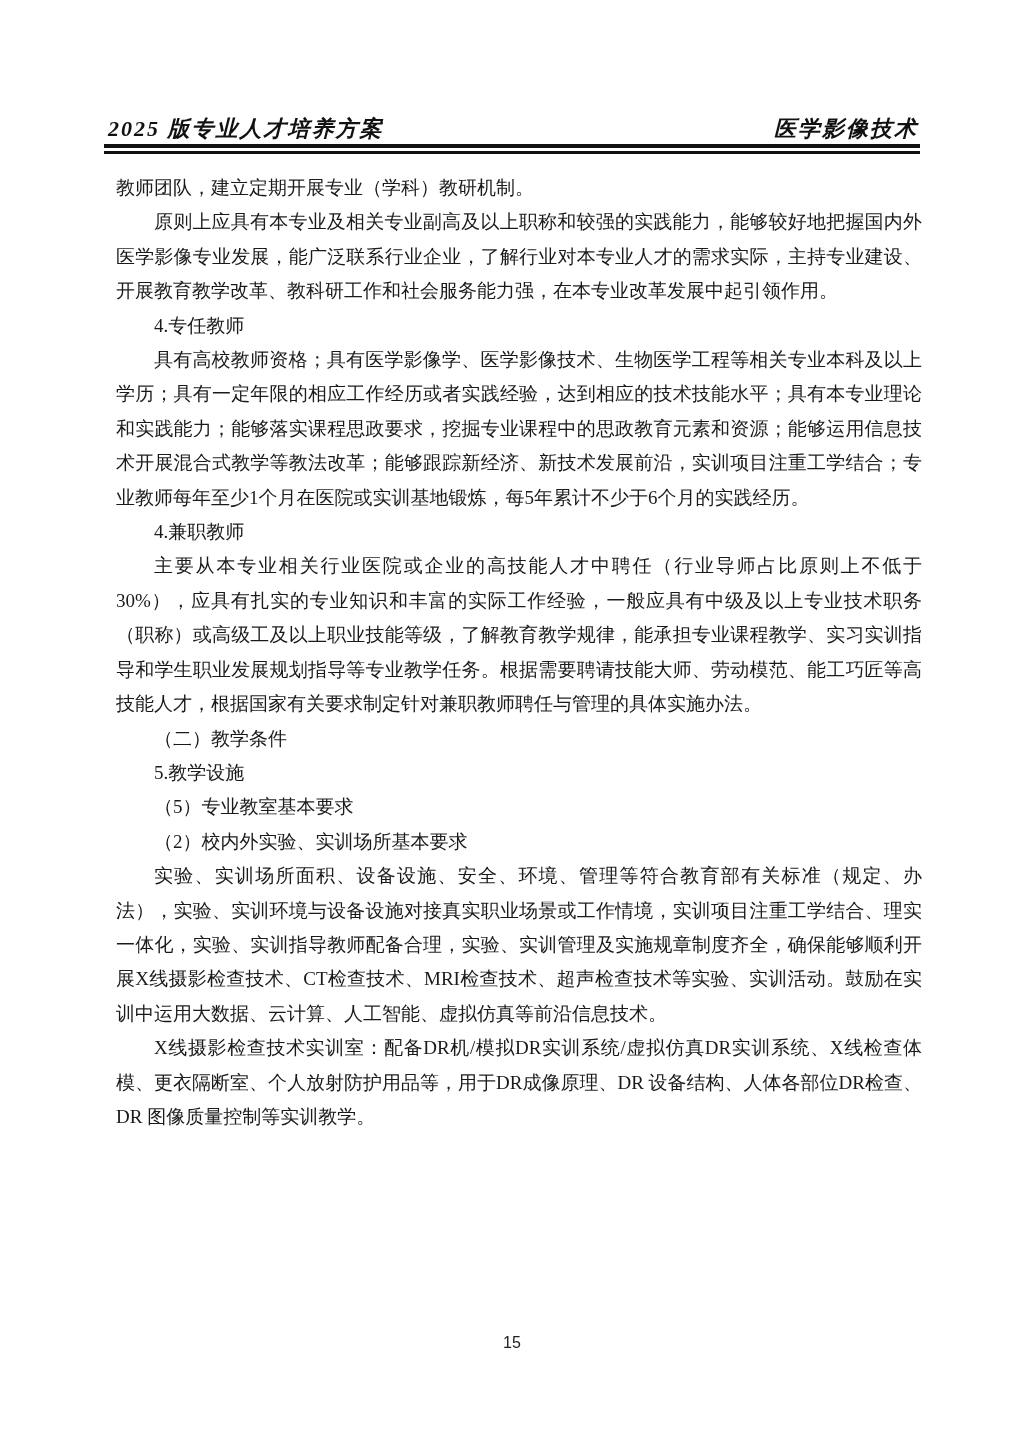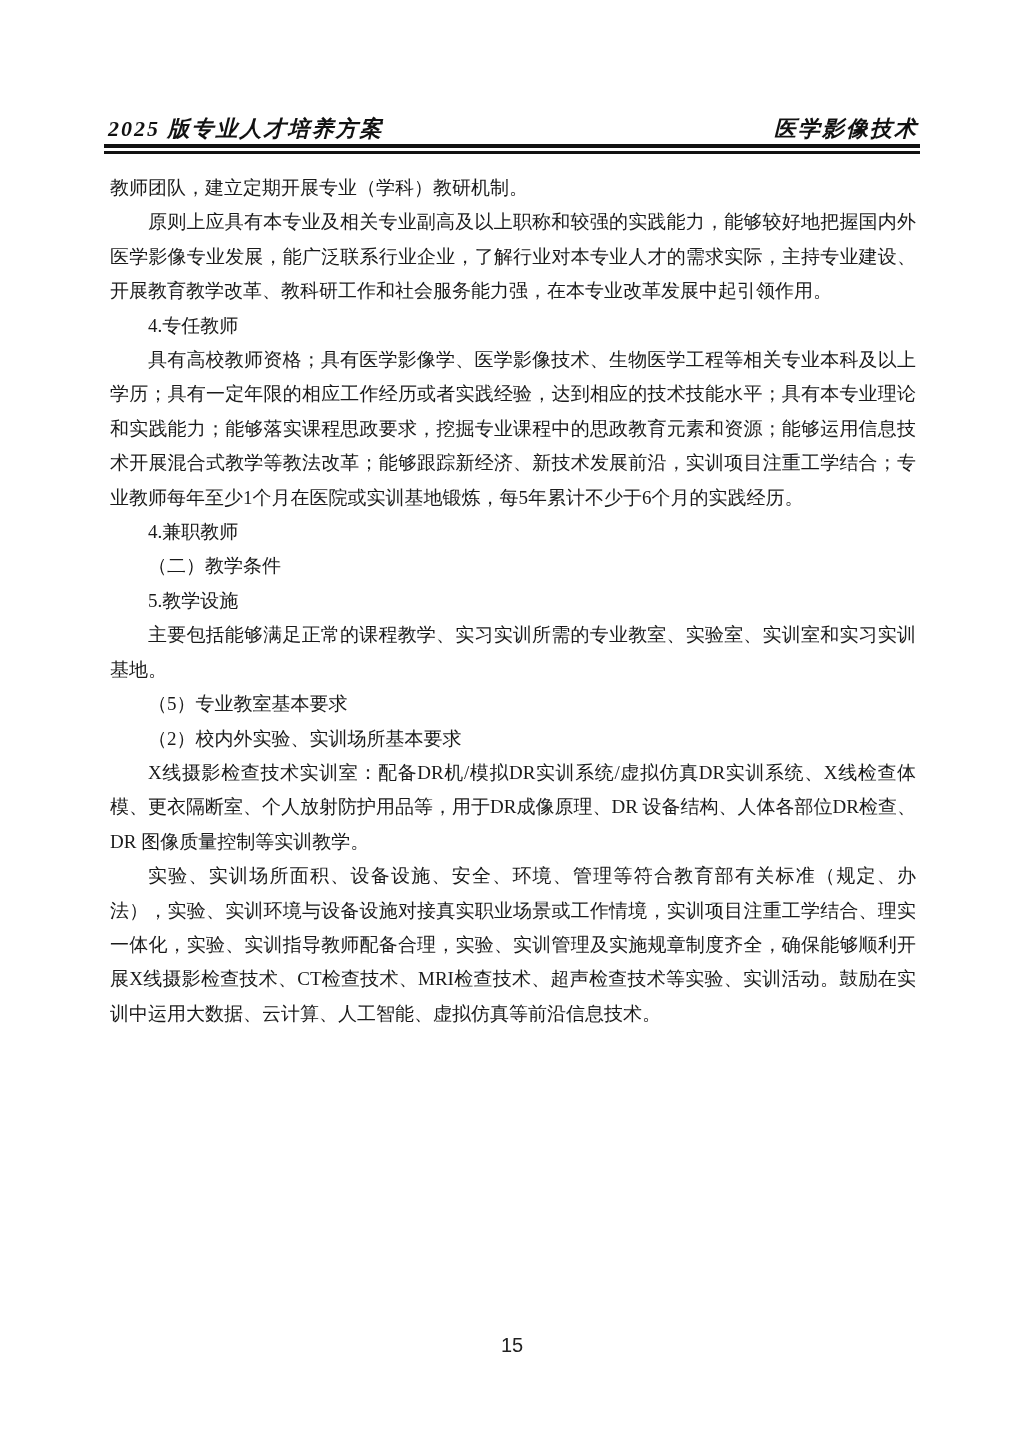--- a/index.html
+++ b/index.html
@@ -36,21 +36,21 @@
     left: 104px;
     width: 816px;
     height: 3px;               
     border-top: 4px solid #111111;
     border-bottom: 3px solid #111111;
     box-sizing: content-box;
   }
   .content {
     position: absolute;
     top: 171px;
-    left: 110px;
+    left: 116px;
     width: 806px;
     font-size: 19px;
     line-height: 34.4px;
     text-align: justify;
     text-justify: inter-character;
     color: #1a1a1a;
   }
   .para {
     margin: 0;
     padding: 0;
@@ -58,21 +58,21 @@
   }
   .para.no-indent {
     text-indent: 0;
   }
   .footer {
     position: absolute;
     top: 1334px;
     left: 0;
     width: 100%;
     text-align: center;
-    font-size: 20px;
+    font-size: 16px;
     color: #222222;
     font-family: "Liberation Sans", "DejaVu Sans", sans-serif;
   }
 </style>
 </head>
 <body>
 
 <div class="page">
 
   <div class="header-row">
@@ -81,26 +81,26 @@
   </div>
 
   <div class="double-rule"></div>
 
   <div class="content">
     <p class="para no-indent">教师团队，建立定期开展专业（学科）教研机制。</p>
     <p class="para">原则上应具有本专业及相关专业副高及以上职称和较强的实践能力，能够较好地把握国内外医学影像专业发展，能广泛联系行业企业，了解行业对本专业人才的需求实际，主持专业建设、开展教育教学改革、教科研工作和社会服务能力强，在本专业改革发展中起引领作用。</p>
     <p class="para">4.专任教师</p>
     <p class="para">具有高校教师资格；具有医学影像学、医学影像技术、生物医学工程等相关专业本科及以上学历；具有一定年限的相应工作经历或者实践经验，达到相应的技术技能水平；具有本专业理论和实践能力；能够落实课程思政要求，挖掘专业课程中的思政教育元素和资源；能够运用信息技术开展混合式教学等教法改革；能够跟踪新经济、新技术发展前沿，实训项目注重工学结合；专业教师每年至少1个月在医院或实训基地锻炼，每5年累计不少于6个月的实践经历。</p>
     <p class="para">4.兼职教师</p>
+    <p class="para">主要从本专业相关行业医院或企业的高技能人才中聘任（行业导师占比原则上不低于30%），应具有扎实的专业知识和丰富的实际工作经验，一般应具有中级及以上专业技术职务（职称）或高级工及以上职业技能等级，了解教育教学规律，能承担专业课程教学、实习实训指导和学生职业发展规划指导等专业教学任务。根据需要聘请技能大师、劳动模范、能工巧匠等高技能人才，根据国家有关要求制定针对兼职教师聘任与管理的具体实施办法。</p>
     <p class="para">（二）教学条件</p>
     <p class="para">5.教学设施</p>
-    <p class="para">主要包括能够满足正常的课程教学、实习实训所需的专业教室、实验室、实训室和实习实训基地。</p>
     <p class="para">（5）专业教室基本要求</p>
     <p class="para">（2）校内外实验、实训场所基本要求</p>
+    <p class="para">实验、实训场所面积、设备设施、安全、环境、管理等符合教育部有关标准（规定、办法），实验、实训环境与设备设施对接真实职业场景或工作情境，实训项目注重工学结合、理实一体化，实验、实训指导教师配备合理，实验、实训管理及实施规章制度齐全，确保能够顺利开展X线摄影检查技术、CT检查技术、MRI检查技术、超声检查技术等实验、实训活动。鼓励在实训中运用大数据、云计算、人工智能、虚拟仿真等前沿信息技术。</p>
     <p class="para">X线摄影检查技术实训室：配备DR机/模拟DR实训系统/虚拟仿真DR实训系统、X线检查体模、更衣隔断室、个人放射防护用品等，用于DR成像原理、DR 设备结构、人体各部位DR检查、DR 图像质量控制等实训教学。</p>
-    <p class="para">实验、实训场所面积、设备设施、安全、环境、管理等符合教育部有关标准（规定、办法），实验、实训环境与设备设施对接真实职业场景或工作情境，实训项目注重工学结合、理实一体化，实验、实训指导教师配备合理，实验、实训管理及实施规章制度齐全，确保能够顺利开展X线摄影检查技术、CT检查技术、MRI检查技术、超声检查技术等实验、实训活动。鼓励在实训中运用大数据、云计算、人工智能、虚拟仿真等前沿信息技术。</p>
   </div>
 
   <div class="footer">
     <span>15</span>
   </div>
 
 </div>
 
 </body></html>

